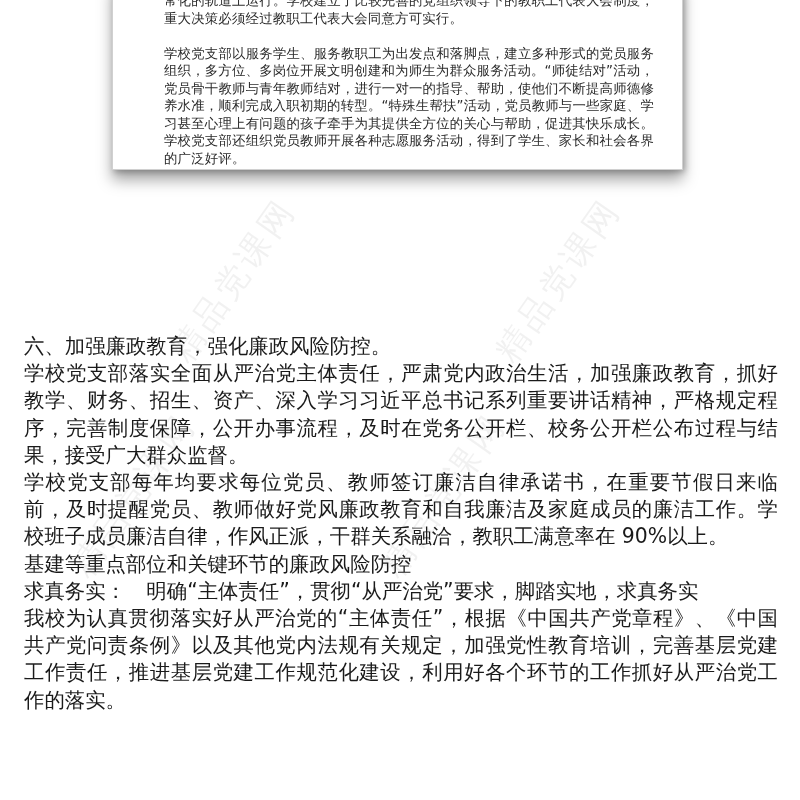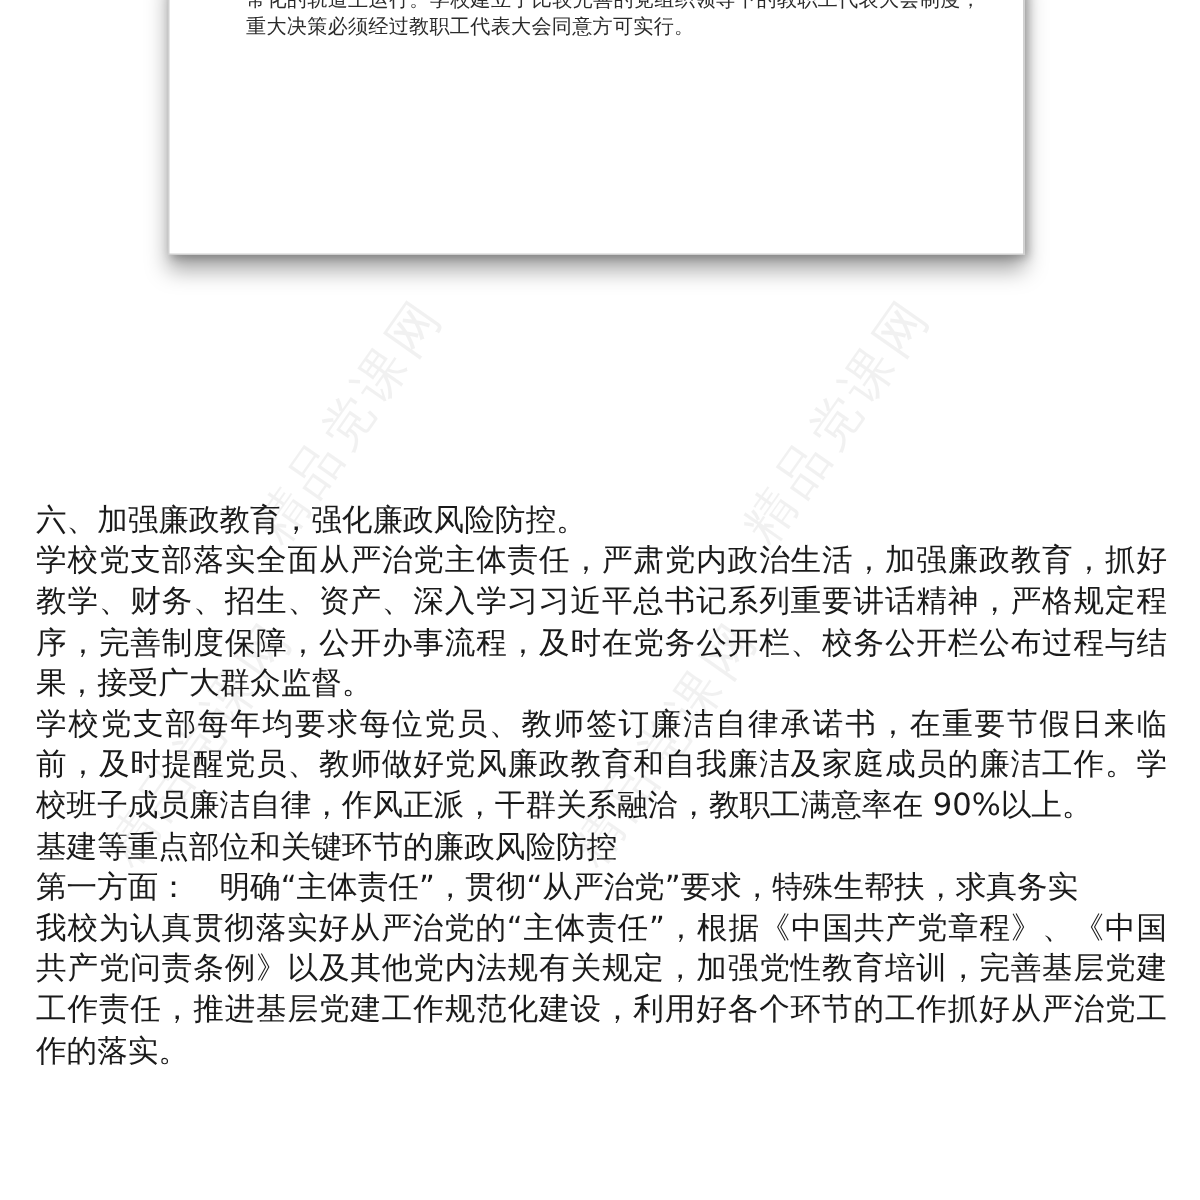--- a/index.html
+++ b/index.html
@@ -70,28 +70,29 @@
       z-index: 5;
     }
   </style>
 </head>
 <body>
 
 <div class="page-card">
   <div class="card-text">
     <p>常化的轨道上运行。学校建立了比较完善的党组织领导下的教职工代表大会制度，重大决策必须经过教职工代表大会同意方可实行。</p>
     <div class="gap"></div>
+    <p>学校党支部以服务学生、服务教职工为出发点和落脚点，建立多种形式的党员服务组织，多方位、多岗位开展文明创建和为师生为群众服务活动。“师徒结对”活动，党员骨干教师与青年教师结对，进行一对一的指导、帮助，使他们不断提高师德修养水准，顺利完成入职初期的转型。“特殊生帮扶”活动，党员教师与一些家庭、学习甚至心理上有问题的孩子牵手为其提供全方位的关心与帮助，促进其快乐成长。学校党支部还组织党员教师开展各种志愿服务活动，得到了学生、家长和社会各界的广泛好评。</p>
   </div>
 </div>
 
 <div class="body-text">
   <p>六、加强廉政教育，强化廉政风险防控。</p>
   <p>学校党支部落实全面从严治党主体责任，严肃党内政治生活，加强廉政教育，抓好教学、财务、招生、资产、深入学习习近平总书记系列重要讲话精神，严格规定程序，完善制度保障，公开办事流程，及时在党务公开栏、校务公开栏公布过程与结果，接受广大群众监督。</p>
   <p>学校党支部每年均要求每位党员、教师签订廉洁自律承诺书，在重要节假日来临前，及时提醒党员、教师做好党风廉政教育和自我廉洁及家庭成员的廉洁工作。学校班子成员廉洁自律，作风正派，干群关系融洽，教职工满意率在 90%以上。</p>
   <p>基建等重点部位和关键环节的廉政风险防控</p>
-  <p>第一方面：　明确“主体责任”，贯彻“从严治党”要求，特殊生帮扶，求真务实</p>
+  <p>求真务实：　明确“主体责任”，贯彻“从严治党”要求，脚踏实地，求真务实</p>
   <p>我校为认真贯彻落实好从严治党的“主体责任”，根据《中国共产党章程》、《中国共产党问责条例》以及其他党内法规有关规定，加强党性教育培训，完善基层党建工作责任，推进基层党建工作规范化建设，利用好各个环节的工作抓好从严治党工作的落实。</p>
 </div>
 
 <div class="watermark" style="left:160px; top:345px;">精品党课网</div>
 <div class="watermark" style="left:485px; top:345px;">精品党课网</div>
 <div class="watermark" style="left:370px; top:560px;">精品党课网</div>
 <div class="watermark" style="left:60px; top:560px;">精品党课网</div>
 
 </body></html>

